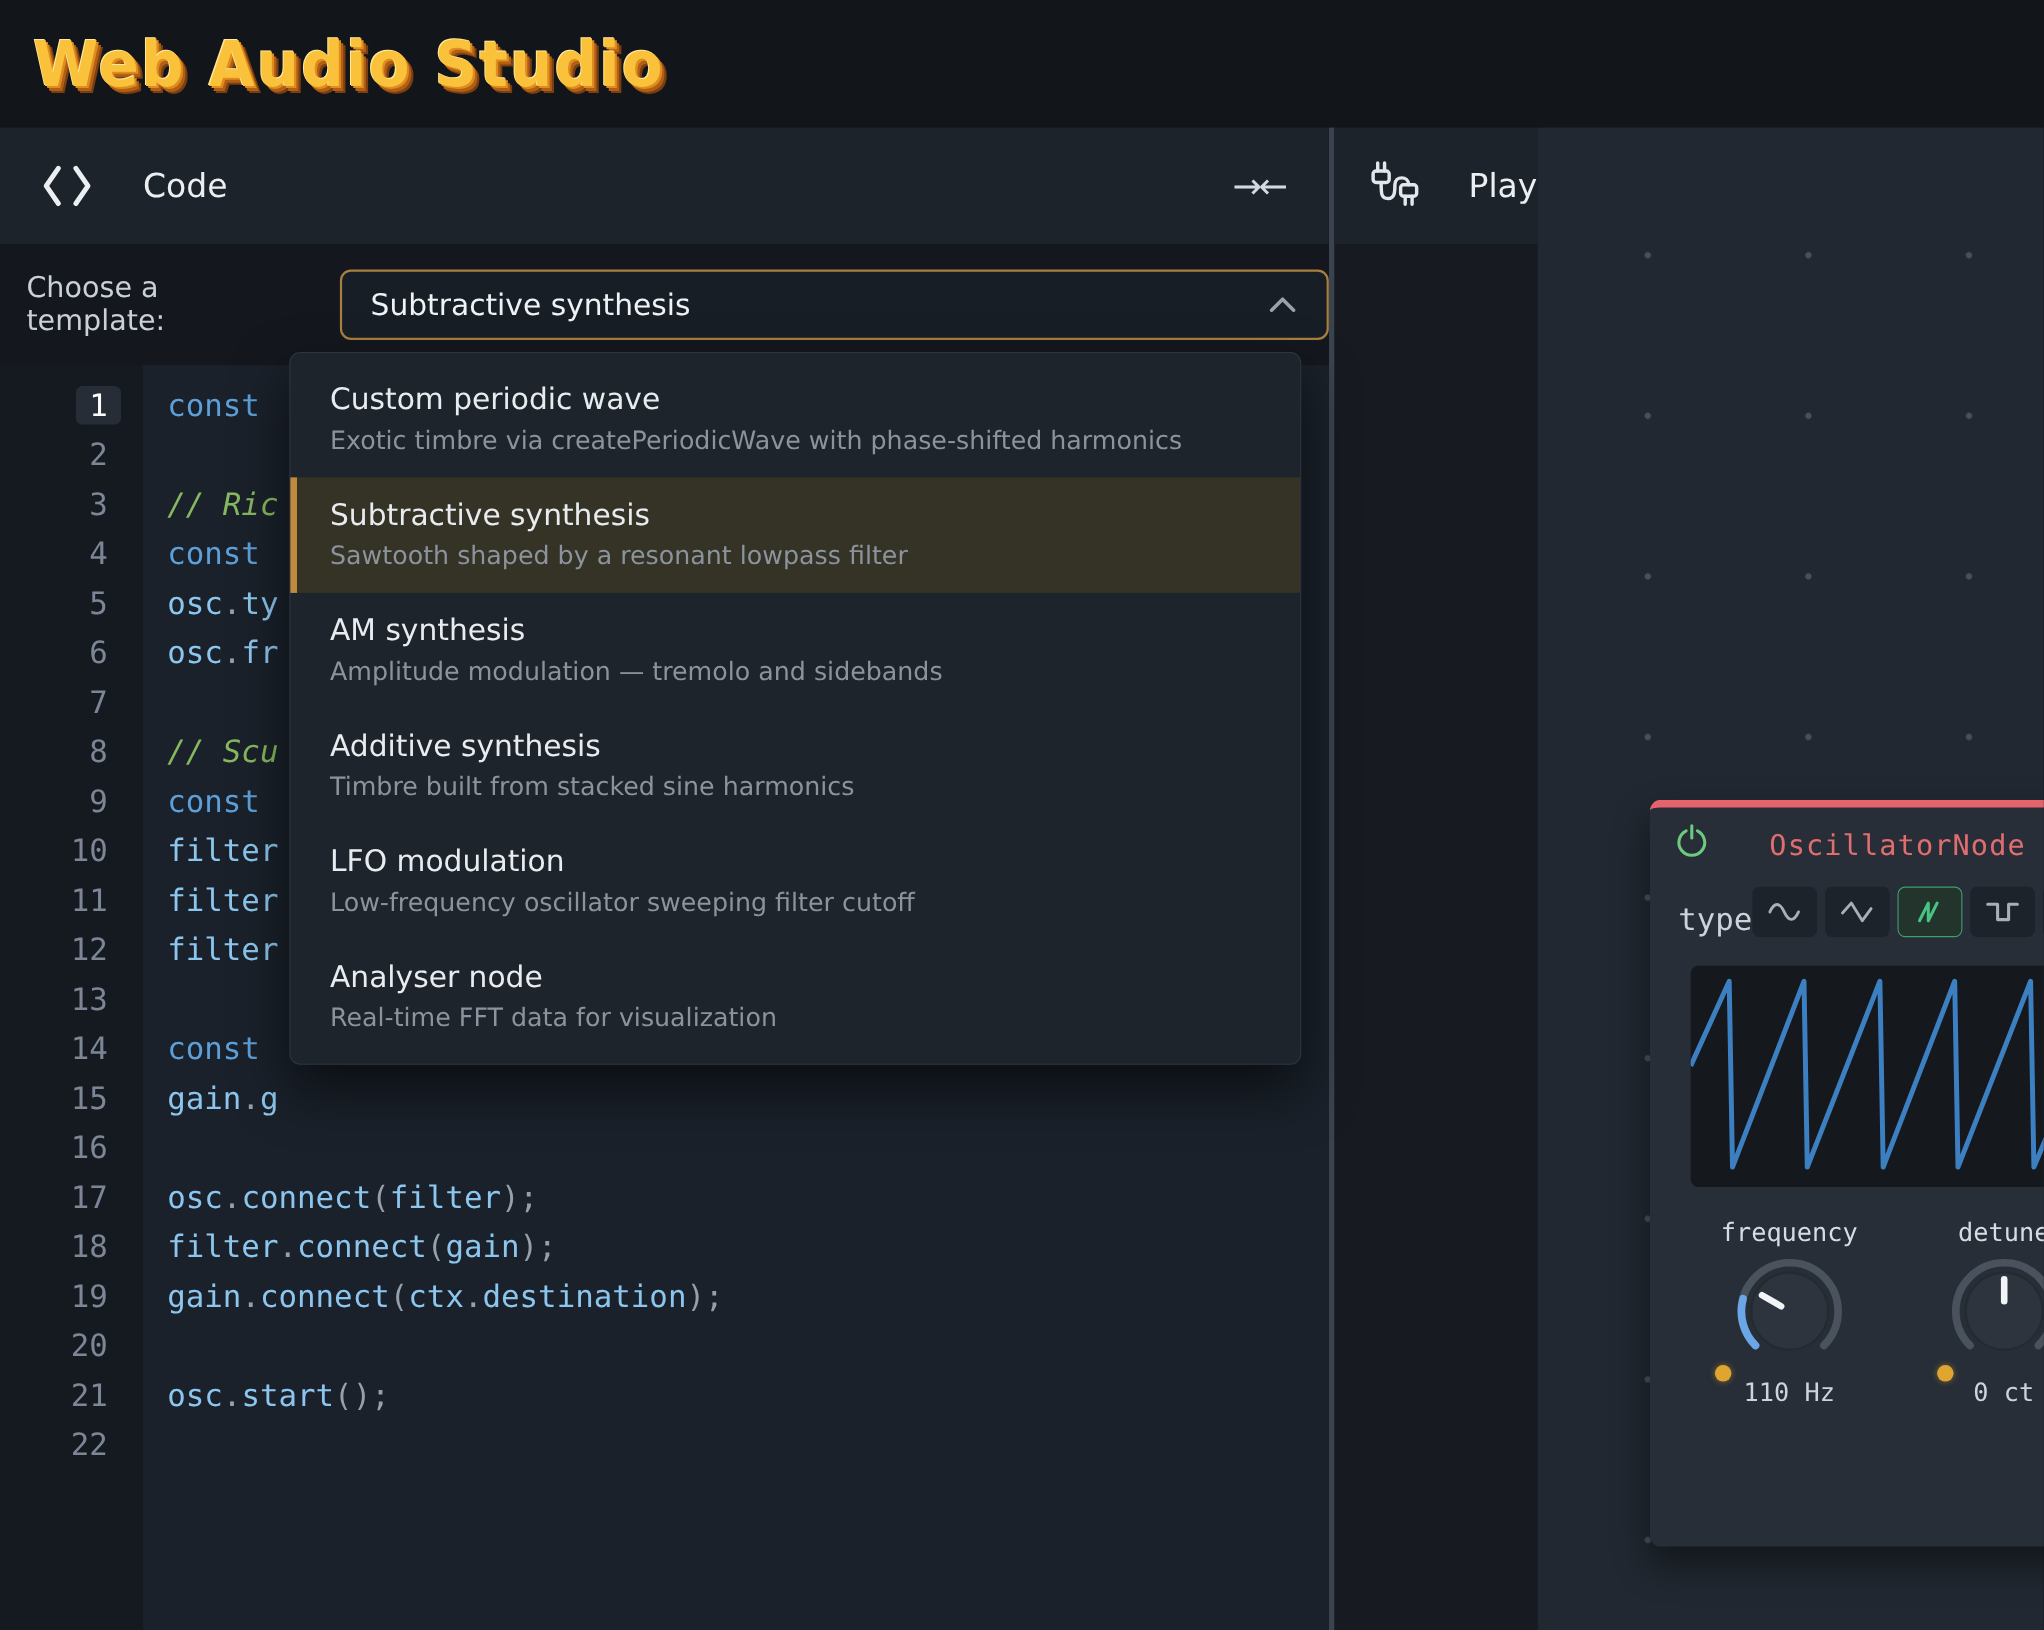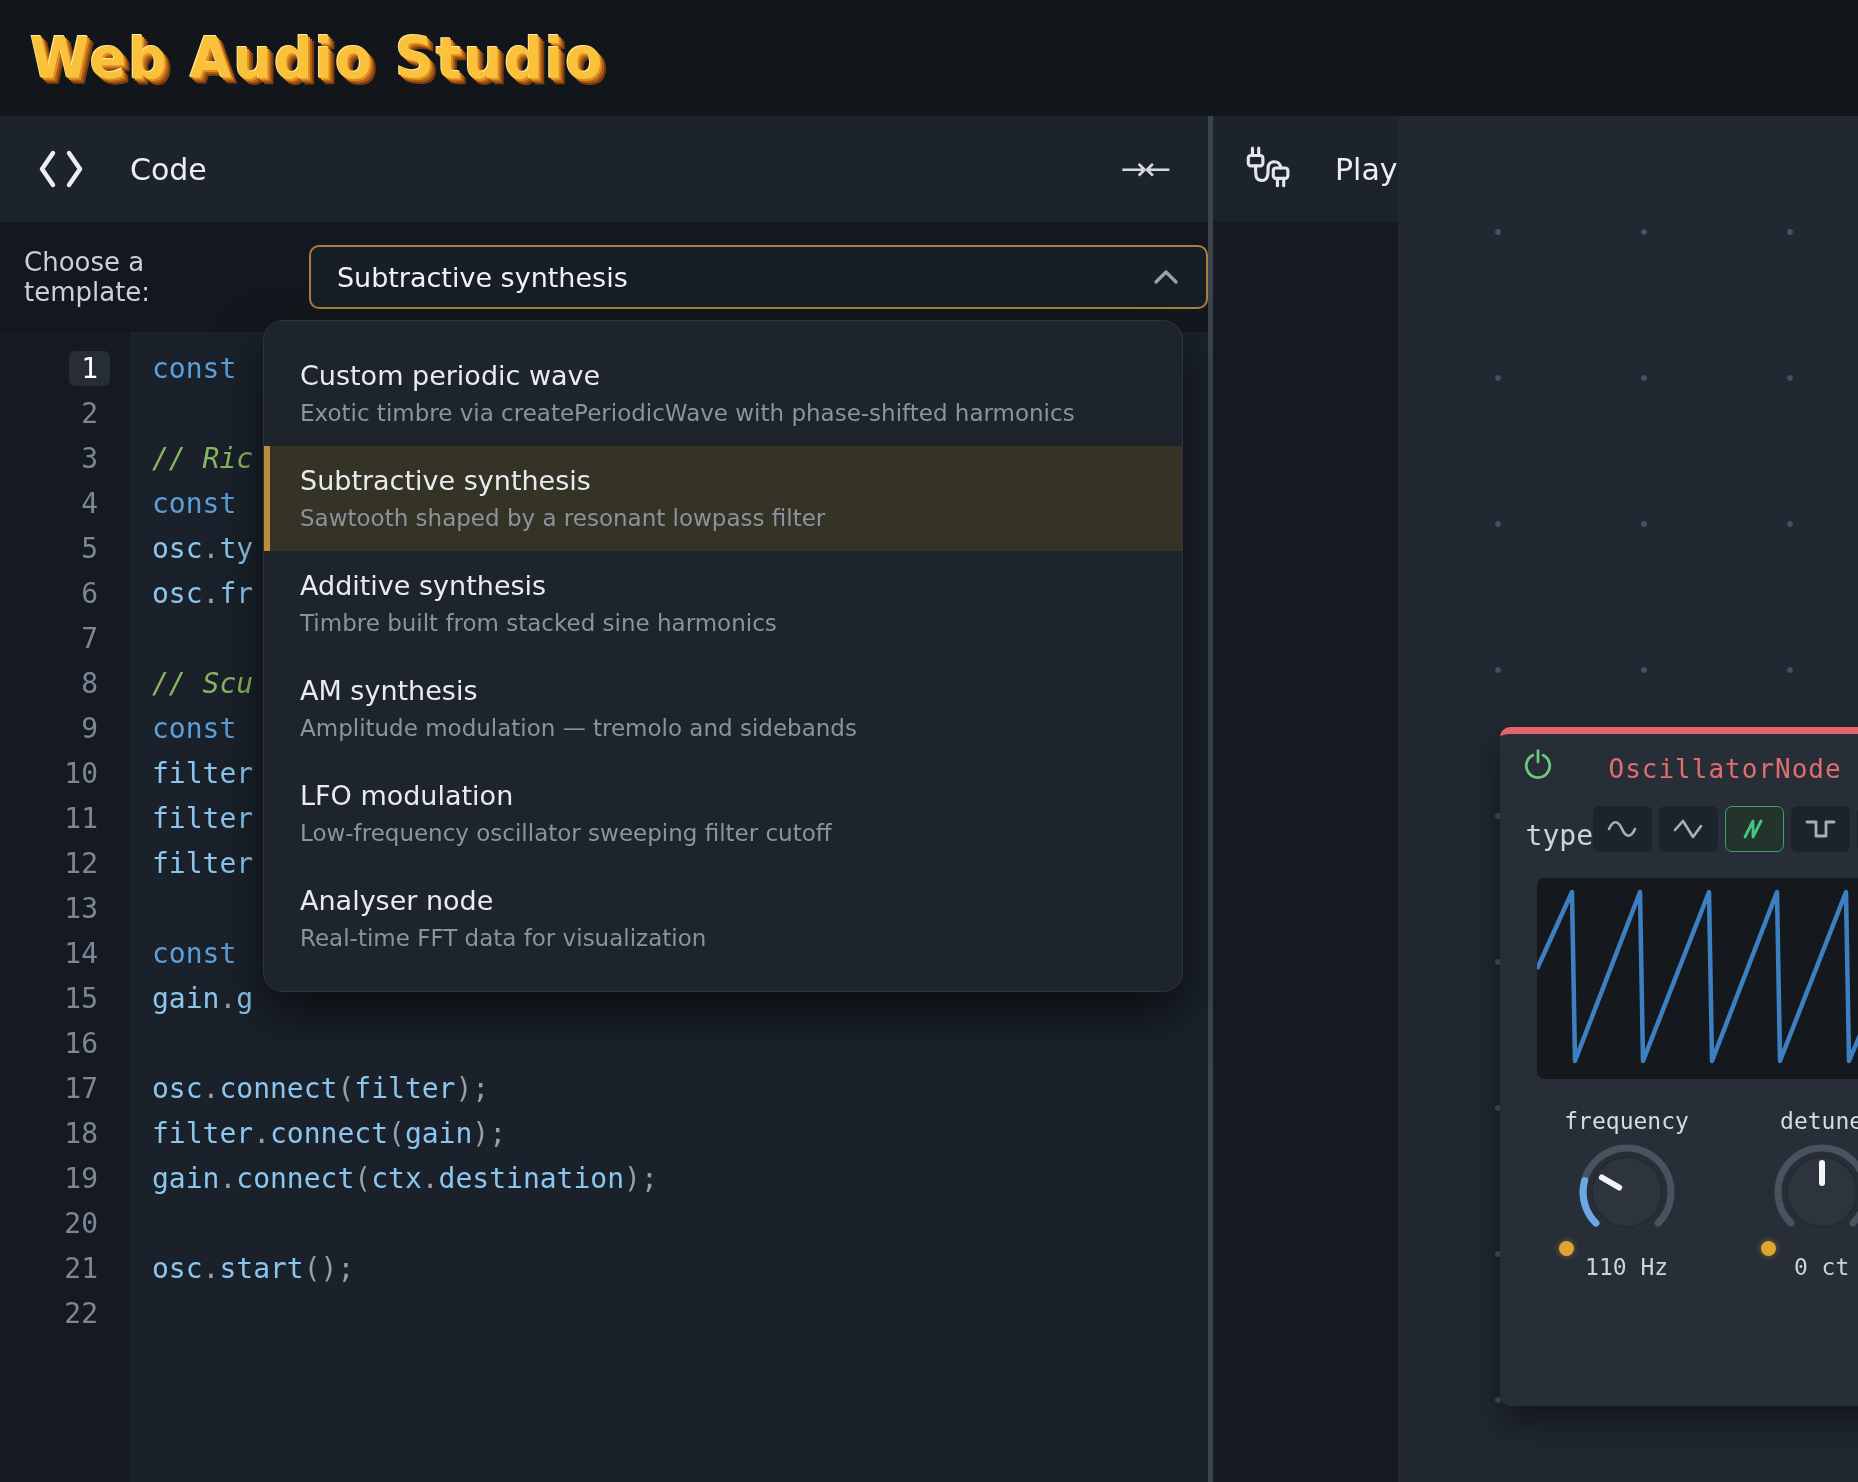--- a/index.html
+++ b/index.html
@@ -51,22 +51,22 @@
   .ln .num-box { display:inline-block; }
   .code-row.active .num-box { background:#262d36; color:#fdfdfe; border-radius:6px; padding:1px 12px; margin-right:-12px; }
   .lc { padding-left:22px; font-size:28px; white-space:pre; }
   .tok-kw { color:#5c9fd9; }
   .tok-id { color:#8cc6ee; }
   .tok-pu { color:#95a0aa; }
   .tok-cm { color:#87b75f; font-style:italic; }
   
   .dropdown {
     position:absolute; left:263px; top:320px; width:920px; z-index:20;
-    background:#1d242c; border:1px solid #2d3540; border-radius:20px;
-    padding:20px 0; box-shadow:0 22px 48px rgba(0,0,0,.55);
+    background:#1d242c; border:1px solid #2d3540; border-radius:10px;
+    padding:8px 0; box-shadow:0 22px 48px rgba(0,0,0,.55);
   }
   .dd-item { padding:19px 30px 20px 30px; border-left:6px solid transparent; cursor:pointer; }
   .dd-item.selected { background:#353226; border-left-color:#c08a3d; }
   .dd-title { font-size:27px; color:#e9ecef; margin-bottom:9px; }
   .dd-desc { font-size:23px; color:#8b939c; }
   
   .canvas {
     flex:1; position:relative; background:#212831;
     background-image:radial-gradient(circle,#46515f 2.5px,transparent 3.2px);
     background-size:146px 146px; background-position:27px 43px;
@@ -372,27 +372,27 @@
     <div class="dd-title">Custom periodic wave</div>
     <div class="dd-desc">Exotic timbre via createPeriodicWave with phase-shifted harmonics</div>
   </div>
 
   <div class="dd-item selected">
     <div class="dd-title">Subtractive synthesis</div>
     <div class="dd-desc">Sawtooth shaped by a resonant lowpass filter</div>
   </div>
 
   <div class="dd-item">
+    <div class="dd-title">AM synthesis</div>
+    <div class="dd-desc">Amplitude modulation — tremolo and sidebands</div>
+  </div>
+
+  <div class="dd-item">
     <div class="dd-title">Additive synthesis</div>
     <div class="dd-desc">Timbre built from stacked sine harmonics</div>
-  </div>
-
-  <div class="dd-item">
-    <div class="dd-title">AM synthesis</div>
-    <div class="dd-desc">Amplitude modulation — tremolo and sidebands</div>
   </div>
 
 
   <div class="dd-item">
     <div class="dd-title">LFO modulation</div>
     <div class="dd-desc">Low-frequency oscillator sweeping filter cutoff</div>
   </div>
 
   <div class="dd-item">
     <div class="dd-title">Analyser node</div>

